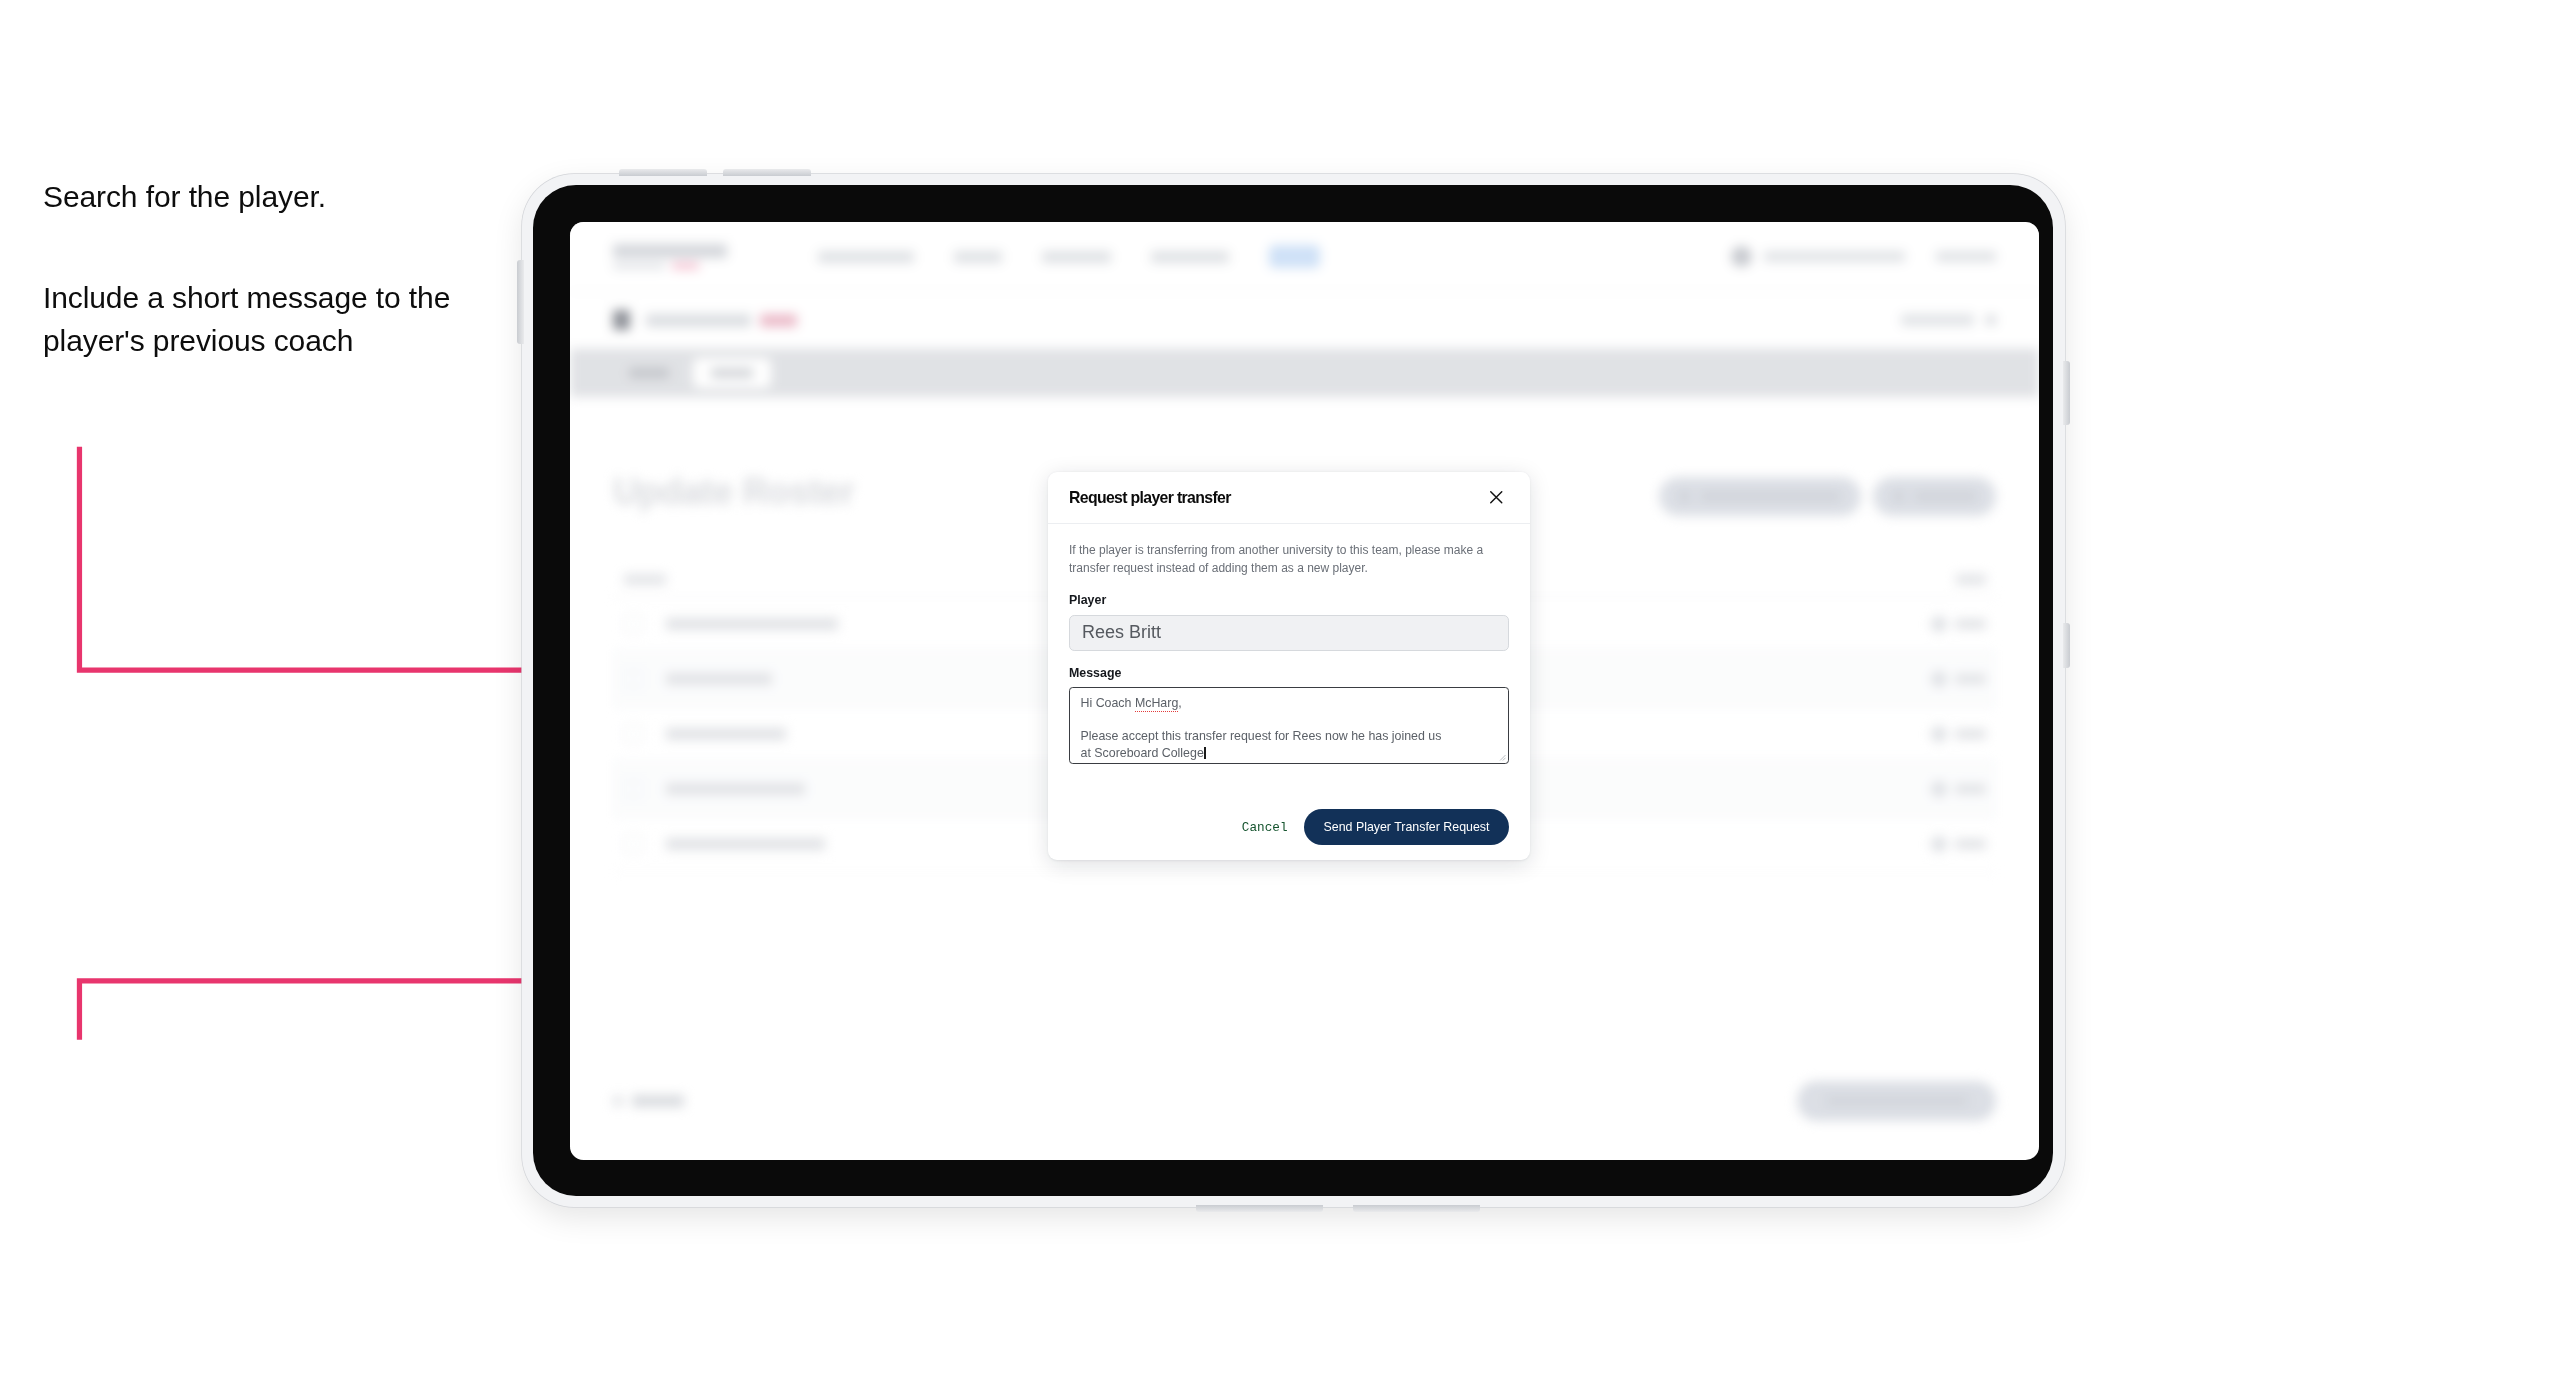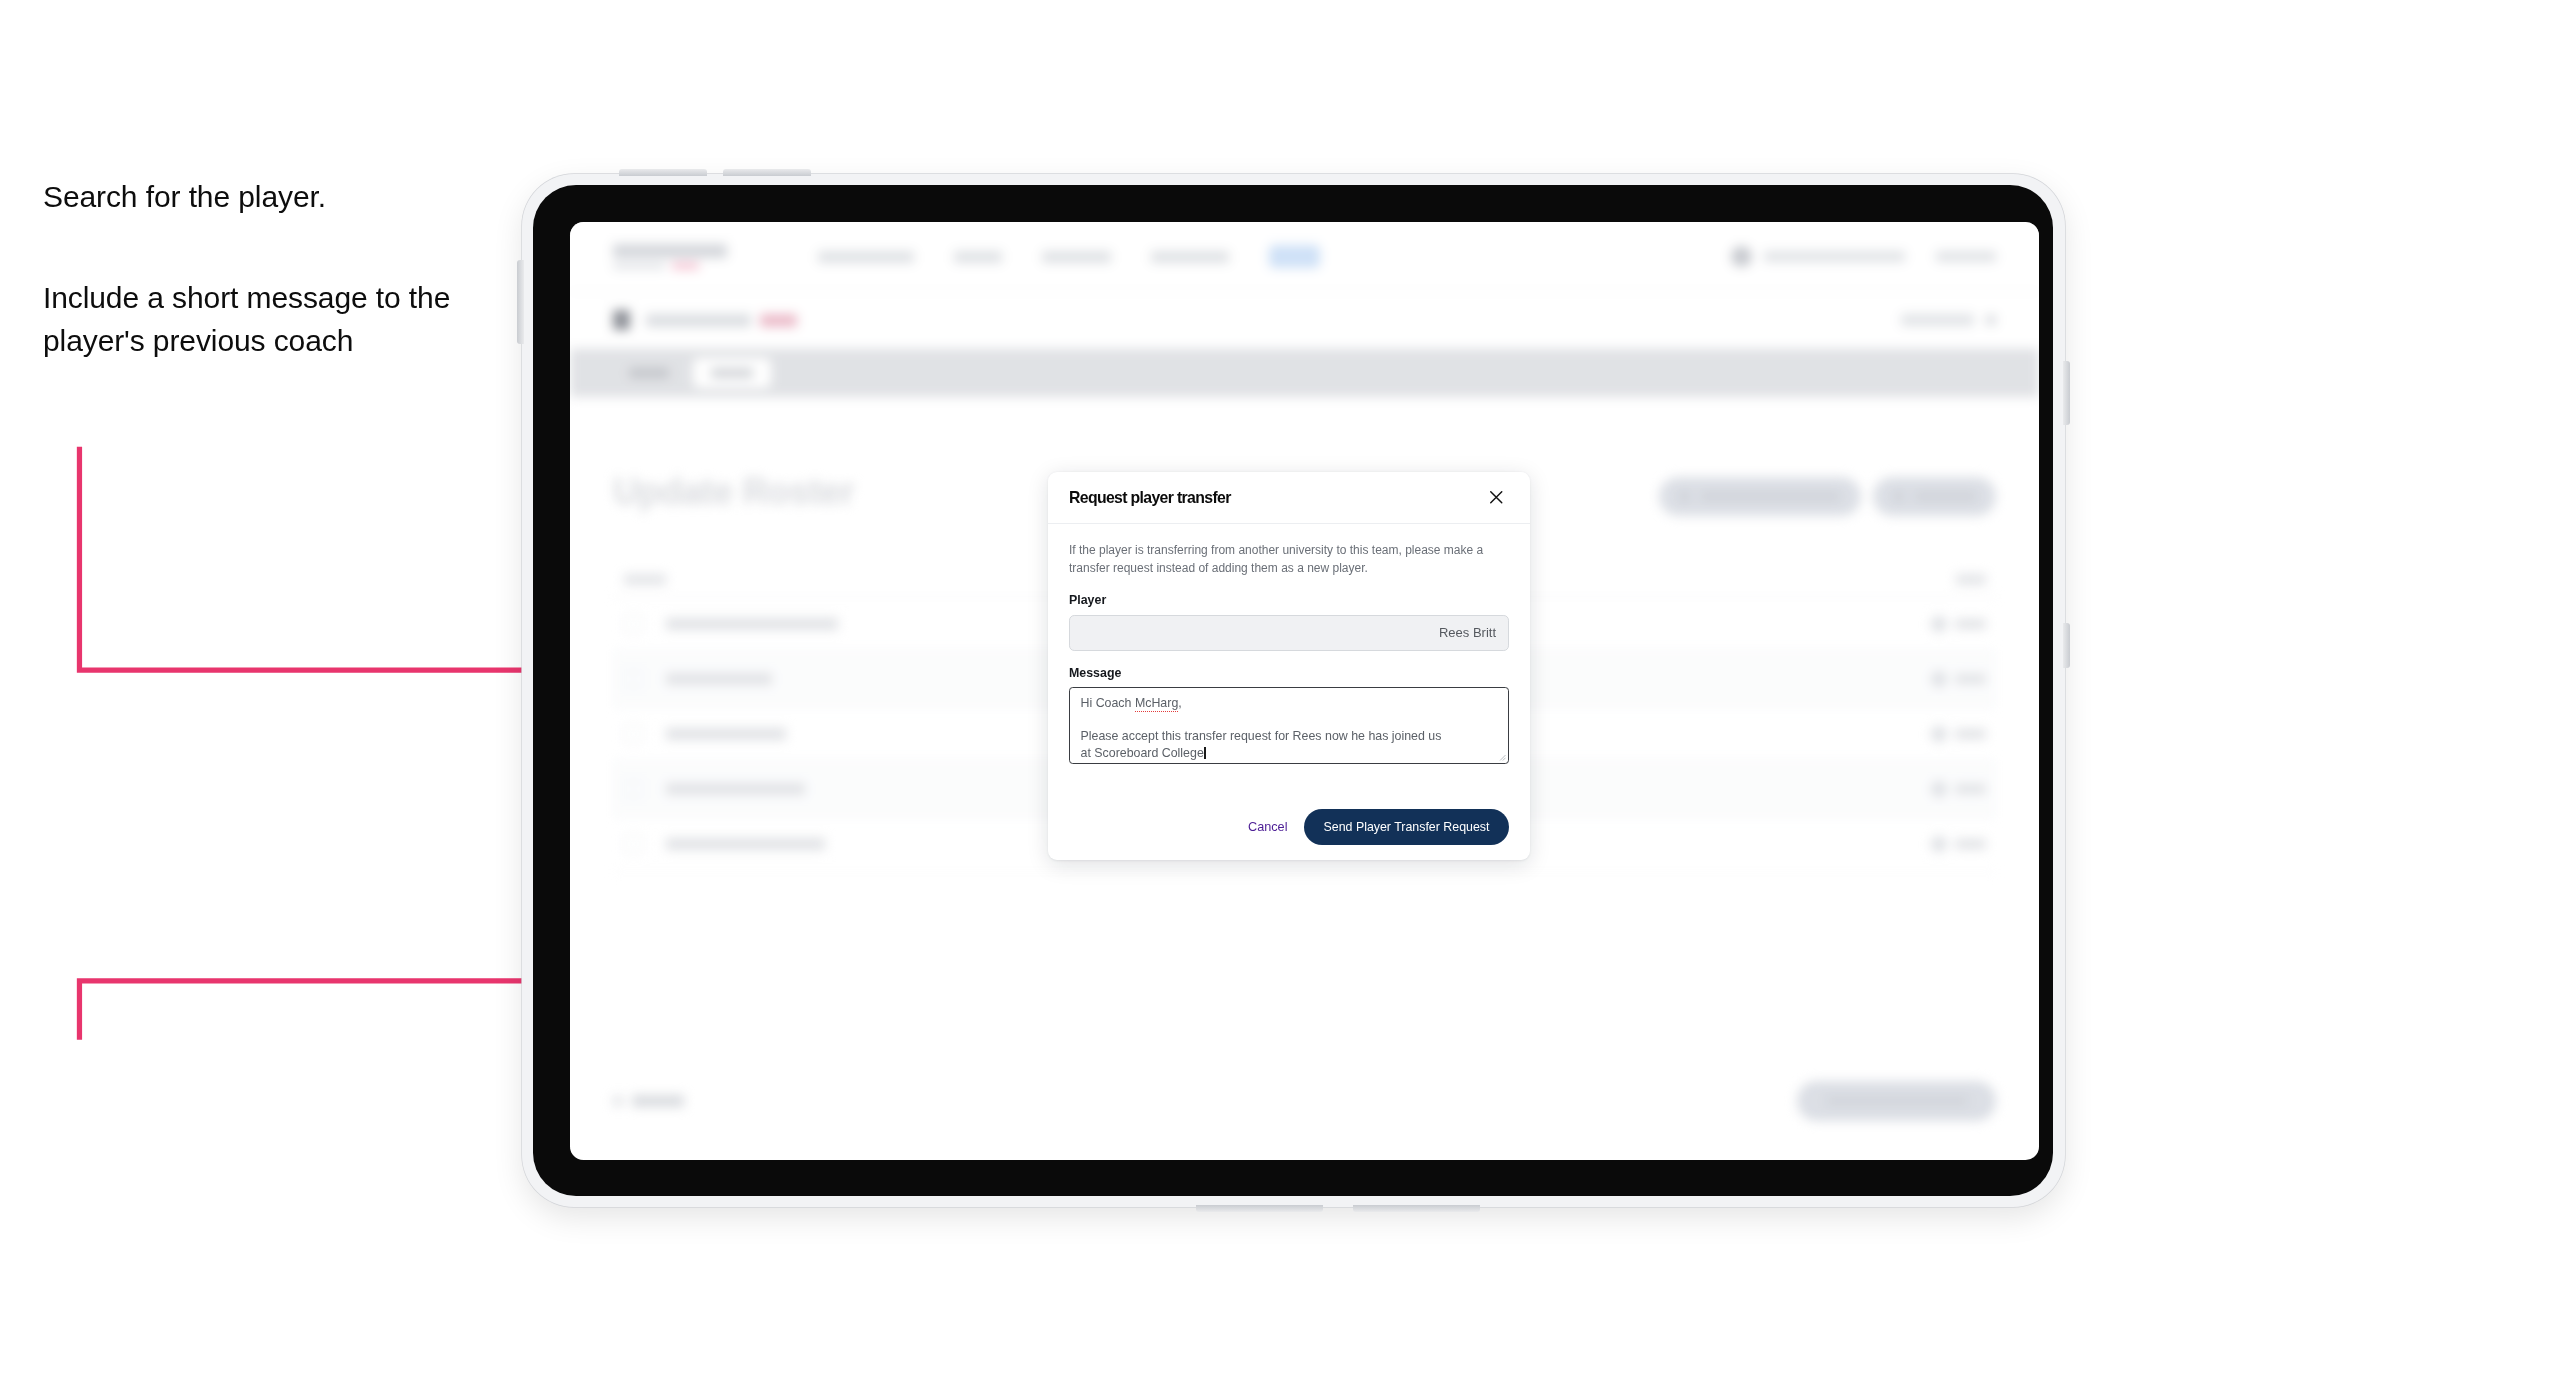--- a/index.html
+++ b/index.html
@@ -211,23 +211,22 @@
   .modal-body { padding:16.5px 21px 0 21px; }
   .modal-desc {
     font-size:12px; line-height:1.52; color:#6a6f77; margin-bottom:16.5px;
   }
   .fld-label {
     font-size:12.4px; font-weight:700; color:#15181d; margin-bottom:7.5px;
   }
   .player-input {
     width:100%; height:36px;
     background:#f0f1f3; border:0.7px solid #d6d9dd; border-radius:5.2px;
-    padding:4px 12px; font-size:13px; color:#55595f;
+    padding:4px 12px; font-size:18px; color:#55595f;
     font-family:"Liberation Sans", sans-serif;
-    text-align:right;
   }
   .gap { height:15px; }
   .msg-box {
     position:relative;
     width:100%; height:77px;
     border:1.1px solid #3a3d42; border-radius:3.7px;
     padding:6.7px 10.5px; background:#fff; overflow:hidden;
   }
   .msg-line { font-size:12.4px; line-height:1.38; color:#5b6067; white-space:nowrap; }
   .msg-spell {
@@ -242,22 +241,22 @@
   .resize-grip {
     position:absolute; right:2.2px; bottom:2.2px; width:8.2px; height:8.2px;
   }
   .modal-foot {
     position:absolute; left:0; right:0; bottom:15px;
     display:flex; align-items:center; justify-content:flex-end;
     gap:16.5px; padding:0 21px;
   }
   .cancel-btn {
     background:none; border:none; cursor:pointer;
-    font-size:12.7px; color:#4c1d95;
-    font-family:Liberation Sans, sans-serif;
+    font-size:12.7px; color:#14532d;
+    font-family:Liberation Mono, monospace;
   }
   .send-btn {
     background:#123158; border:none; cursor:pointer;
     color:#fff; font-size:12.4px;
     height:36px; padding:0 19.5px; border-radius:18px;
     font-family:"Liberation Sans", sans-serif;
   }
 </style>
 </head>
 <body>

